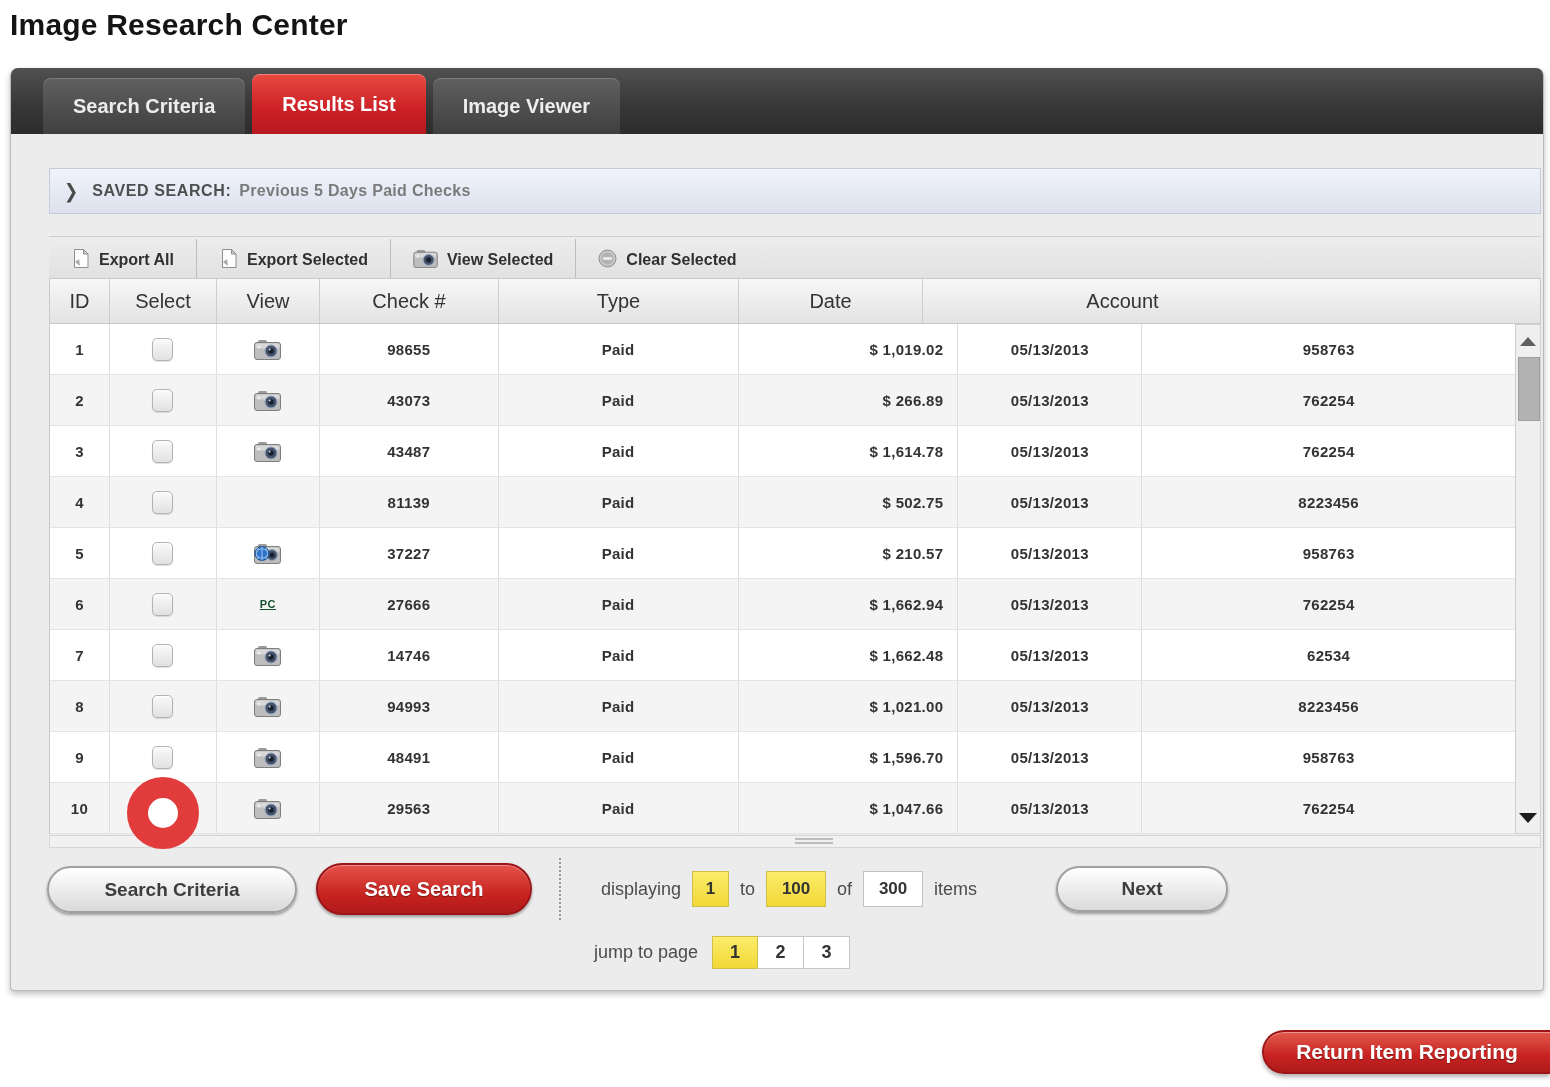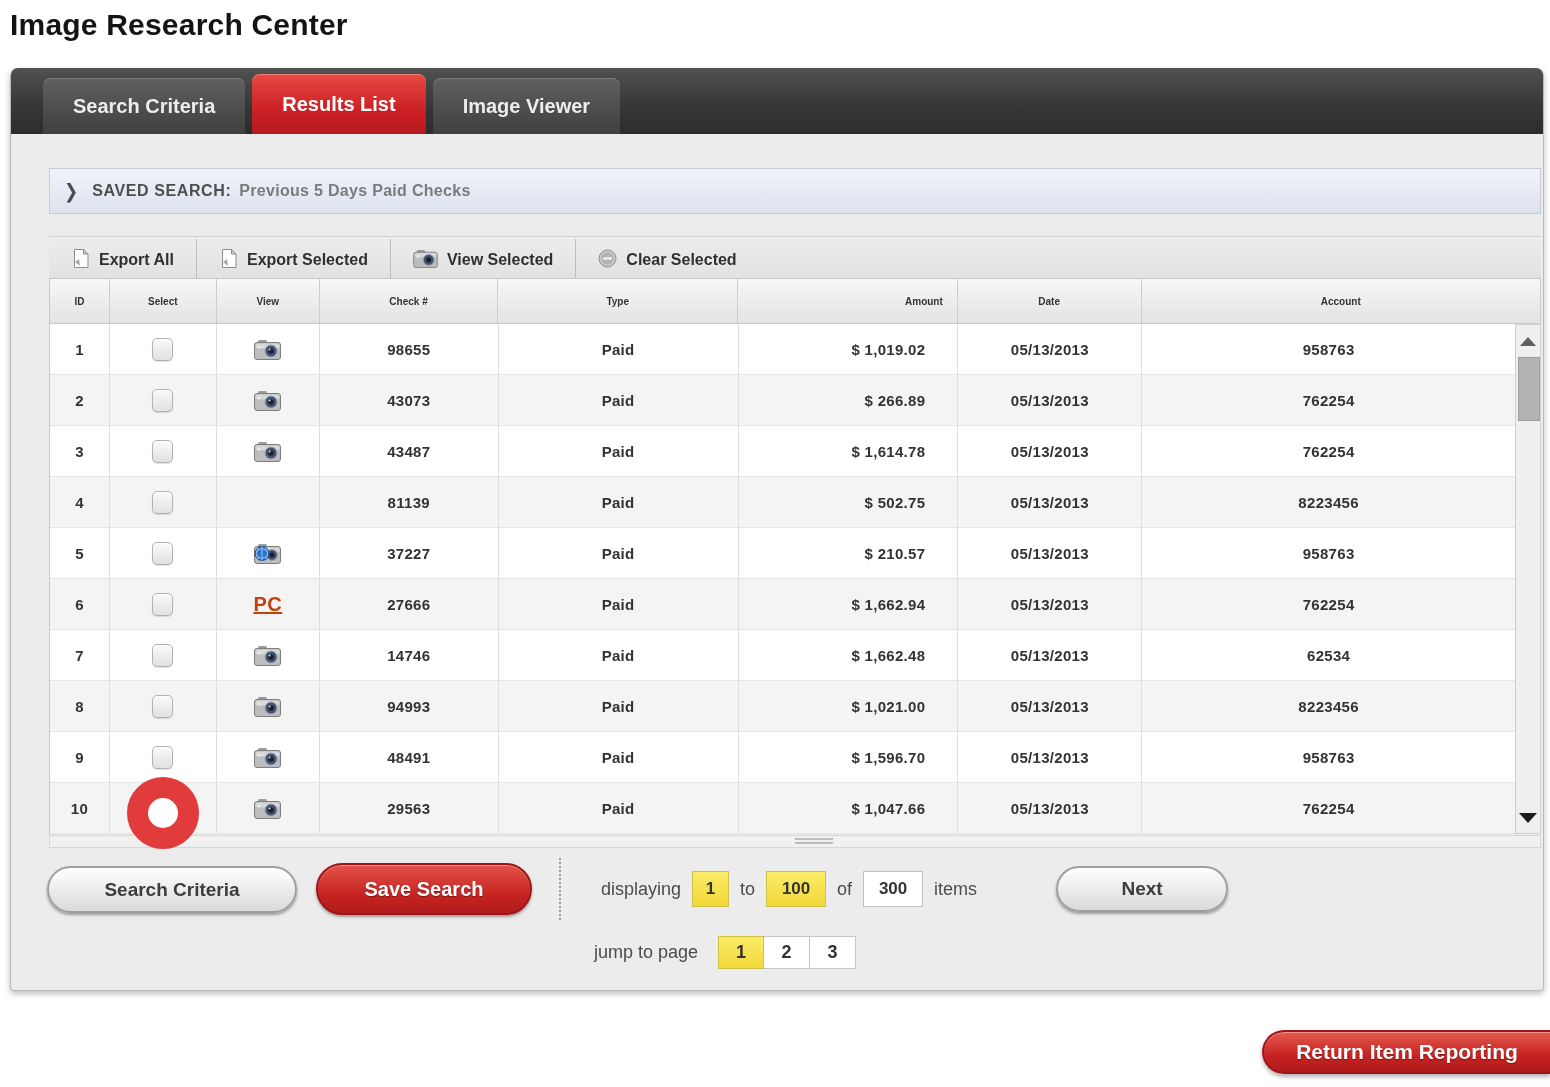--- a/index.html
+++ b/index.html
@@ -34,39 +34,39 @@
            background:linear-gradient(#ededed,#e0e0e0);border-top:1px solid #cfcfcf;border-bottom:1px solid #cfcfcf;
            display:flex;align-items:stretch;}
   .toolbtn{display:flex;align-items:center;gap:9px;padding:0 22px;cursor:pointer;}
   .toolbtn .tlabel{font-size:16px;font-weight:bold;color:#303030;}
   .tooldiv{width:1px;background:#bdbdbd;margin:2px 0;}
 
   
   .tablewrap{position:absolute;left:38px;top:210px;width:1492px;}
   .thead{display:flex;height:46px;background:linear-gradient(#f7f7f7,#e3e3e3);
          border:1px solid #c8c8c8;box-sizing:border-box;}
-  .th{display:flex;align-items:center;justify-content:center;font-size:10px;font-weight:bold;color:#333;
+  .th{display:flex;align-items:center;justify-content:center;font-size:20px;font-weight:normal;color:#333;
       border-right:1px solid #cdcdcd;box-sizing:border-box;}
   .th:last-child{border-right:none;}
   .tbody-row{display:flex;}
   .rows-area{width:1466px;border-left:1px solid #c8c8c8;box-sizing:border-box;background:#fff;}
   .trow{display:flex;height:50px;border-bottom:1px solid #e4e4e4;background:#fff;}
   .trow.alt{background:#f4f4f4;}
   .td{display:flex;align-items:center;justify-content:center;font-size:15px;font-weight:bold;color:#333;
       border-right:1px solid #dedede;box-sizing:border-box;letter-spacing:.3px;}
   .c-id{width:60px;}.c-select{width:107px;}.c-view{width:103px;}.c-check{width:179px;}
-  .c-type{width:240px;}.c-amount{width:220px;justify-content:flex-end;padding-right:32px;}
+  .c-type{width:240px;}.c-amount{width:220px;justify-content:flex-end;padding-right:14px;}
   .c-date{width:184px;}.c-account{width:373px;border-right:none;}
   .h-id{width:60px;}.h-select{width:107px;}.h-view{width:103px;}.h-check{width:179px;}
   .h-type{width:240px;}.h-amount{width:220px;justify-content:flex-end;padding-right:14px;}
   .h-date{width:184px;}.h-account{width:399px;}
 
   .checkbox{width:19px;height:21px;border:1px solid #b2b2b2;border-radius:5px;
             background:linear-gradient(#fafafa,#e1e1e1);box-shadow:inset 0 1px 1px rgba(255,255,255,.9),0 1px 1px rgba(0,0,0,.12);cursor:pointer;}
-  .pc-link{font-size:20px;font-weight:bold;color:#c2410c;text-decoration:underline;letter-spacing:.5px;cursor:pointer;}
+  .pc-link{font-size:11px;font-weight:bold;color:#14532d;text-decoration:underline;letter-spacing:.5px;cursor:pointer;}
   .viewicon{display:inline-flex;cursor:pointer;}
 
   
   .vscroll{width:26px;background:#efefef;border:1px solid #d2d2d2;border-left:1px solid #cdcdcd;
            box-sizing:border-box;position:relative;}
   .vs-up{position:absolute;top:12px;left:50%;transform:translateX(-50%);width:0;height:0;
          border-left:8px solid transparent;border-right:8px solid transparent;border-bottom:9px solid #5f5f5f;}
   .vs-thumb{position:absolute;top:32px;left:2px;width:20px;height:62px;background:#b3b3b3;border:1px solid #9d9d9d;}
   .vs-down{position:absolute;bottom:10px;left:50%;transform:translateX(-50%);width:0;height:0;
          border-left:9px solid transparent;border-right:9px solid transparent;border-top:10px solid #1c1c1c;}
@@ -83,21 +83,21 @@
             box-shadow:0 2px 3px rgba(0,0,0,.35), inset 0 1px 0 #fff;font-size:19px;}
   .btn-red{background:linear-gradient(#e4524a,#c5221f 65%,#b01b1c);border:2px solid #9d1518;color:#fff;
            box-shadow:0 2px 3px rgba(0,0,0,.35), inset 0 1px 0 rgba(255,255,255,.35);font-size:20px;
            text-shadow:0 1px 1px rgba(0,0,0,.4);}
   .btn-search-criteria{position:absolute;left:36px;top:798px;width:250px;height:47px;}
   .btn-save-search{position:absolute;left:305px;top:795px;width:216px;height:52px;}
   .btn-next{position:absolute;left:1045px;top:798px;width:172px;height:46px;}
   .foot-divider{position:absolute;left:548px;top:790px;height:62px;border-left:2px dotted #9c9c9c;}
 
   .disp-row{position:absolute;left:590px;top:800px;height:42px;display:flex;align-items:center;gap:11px;}
-  .jump-row{position:absolute;left:583px;top:866px;height:36px;display:flex;align-items:center;gap:20px;}
+  .jump-row{position:absolute;left:583px;top:866px;height:36px;display:flex;align-items:center;gap:14px;}
   .foot-word{font-size:18px;font-weight:normal;color:#4c4c4c;}
   .numbox{display:flex;align-items:center;justify-content:center;font-size:17px;font-weight:bold;color:#333;
           border:1px solid #c2c2c2;box-sizing:border-box;height:36px;cursor:default;}
   .numbox.yellow{background:linear-gradient(#fbec69,#f2d838);border-color:#cfc04a;}
   .numbox.white{background:#fff;}
   .nb-1{width:37px;} .nb-100{width:60px;} .nb-300{width:60px;}
   .pagebox{display:flex;align-items:center;justify-content:center;width:46px;height:33px;
            font-size:18px;font-weight:bold;color:#333;background:#fff;border:1px solid #c6c6c6;box-sizing:border-box;cursor:pointer;}
   .pagebox.active{background:linear-gradient(#fbec69,#f2d838);border-color:#cfc04a;}
   .pagebox + .pagebox{border-left:none;}
@@ -183,21 +183,20 @@
       </div>
     </div>
 
     <div class="tablewrap">
       <div class="thead">
         <div class="th h-id">ID</div>
         <div class="th h-select">Select</div>
         <div class="th h-view">View</div>
         <div class="th h-check">Check #</div>
         <div class="th h-type">Type</div>
-        <div class="th h-amount">Amount</div>
         <div class="th h-date">Date</div>
         <div class="th h-account">Account</div>
       </div>
       <div class="tbody-row">
         <div class="rows-area" id="table-body">
   <div class="trow">
     <div class="td c-id">1</div>
     <div class="td c-select">
   <span class="checkbox"></span>
 </div>

